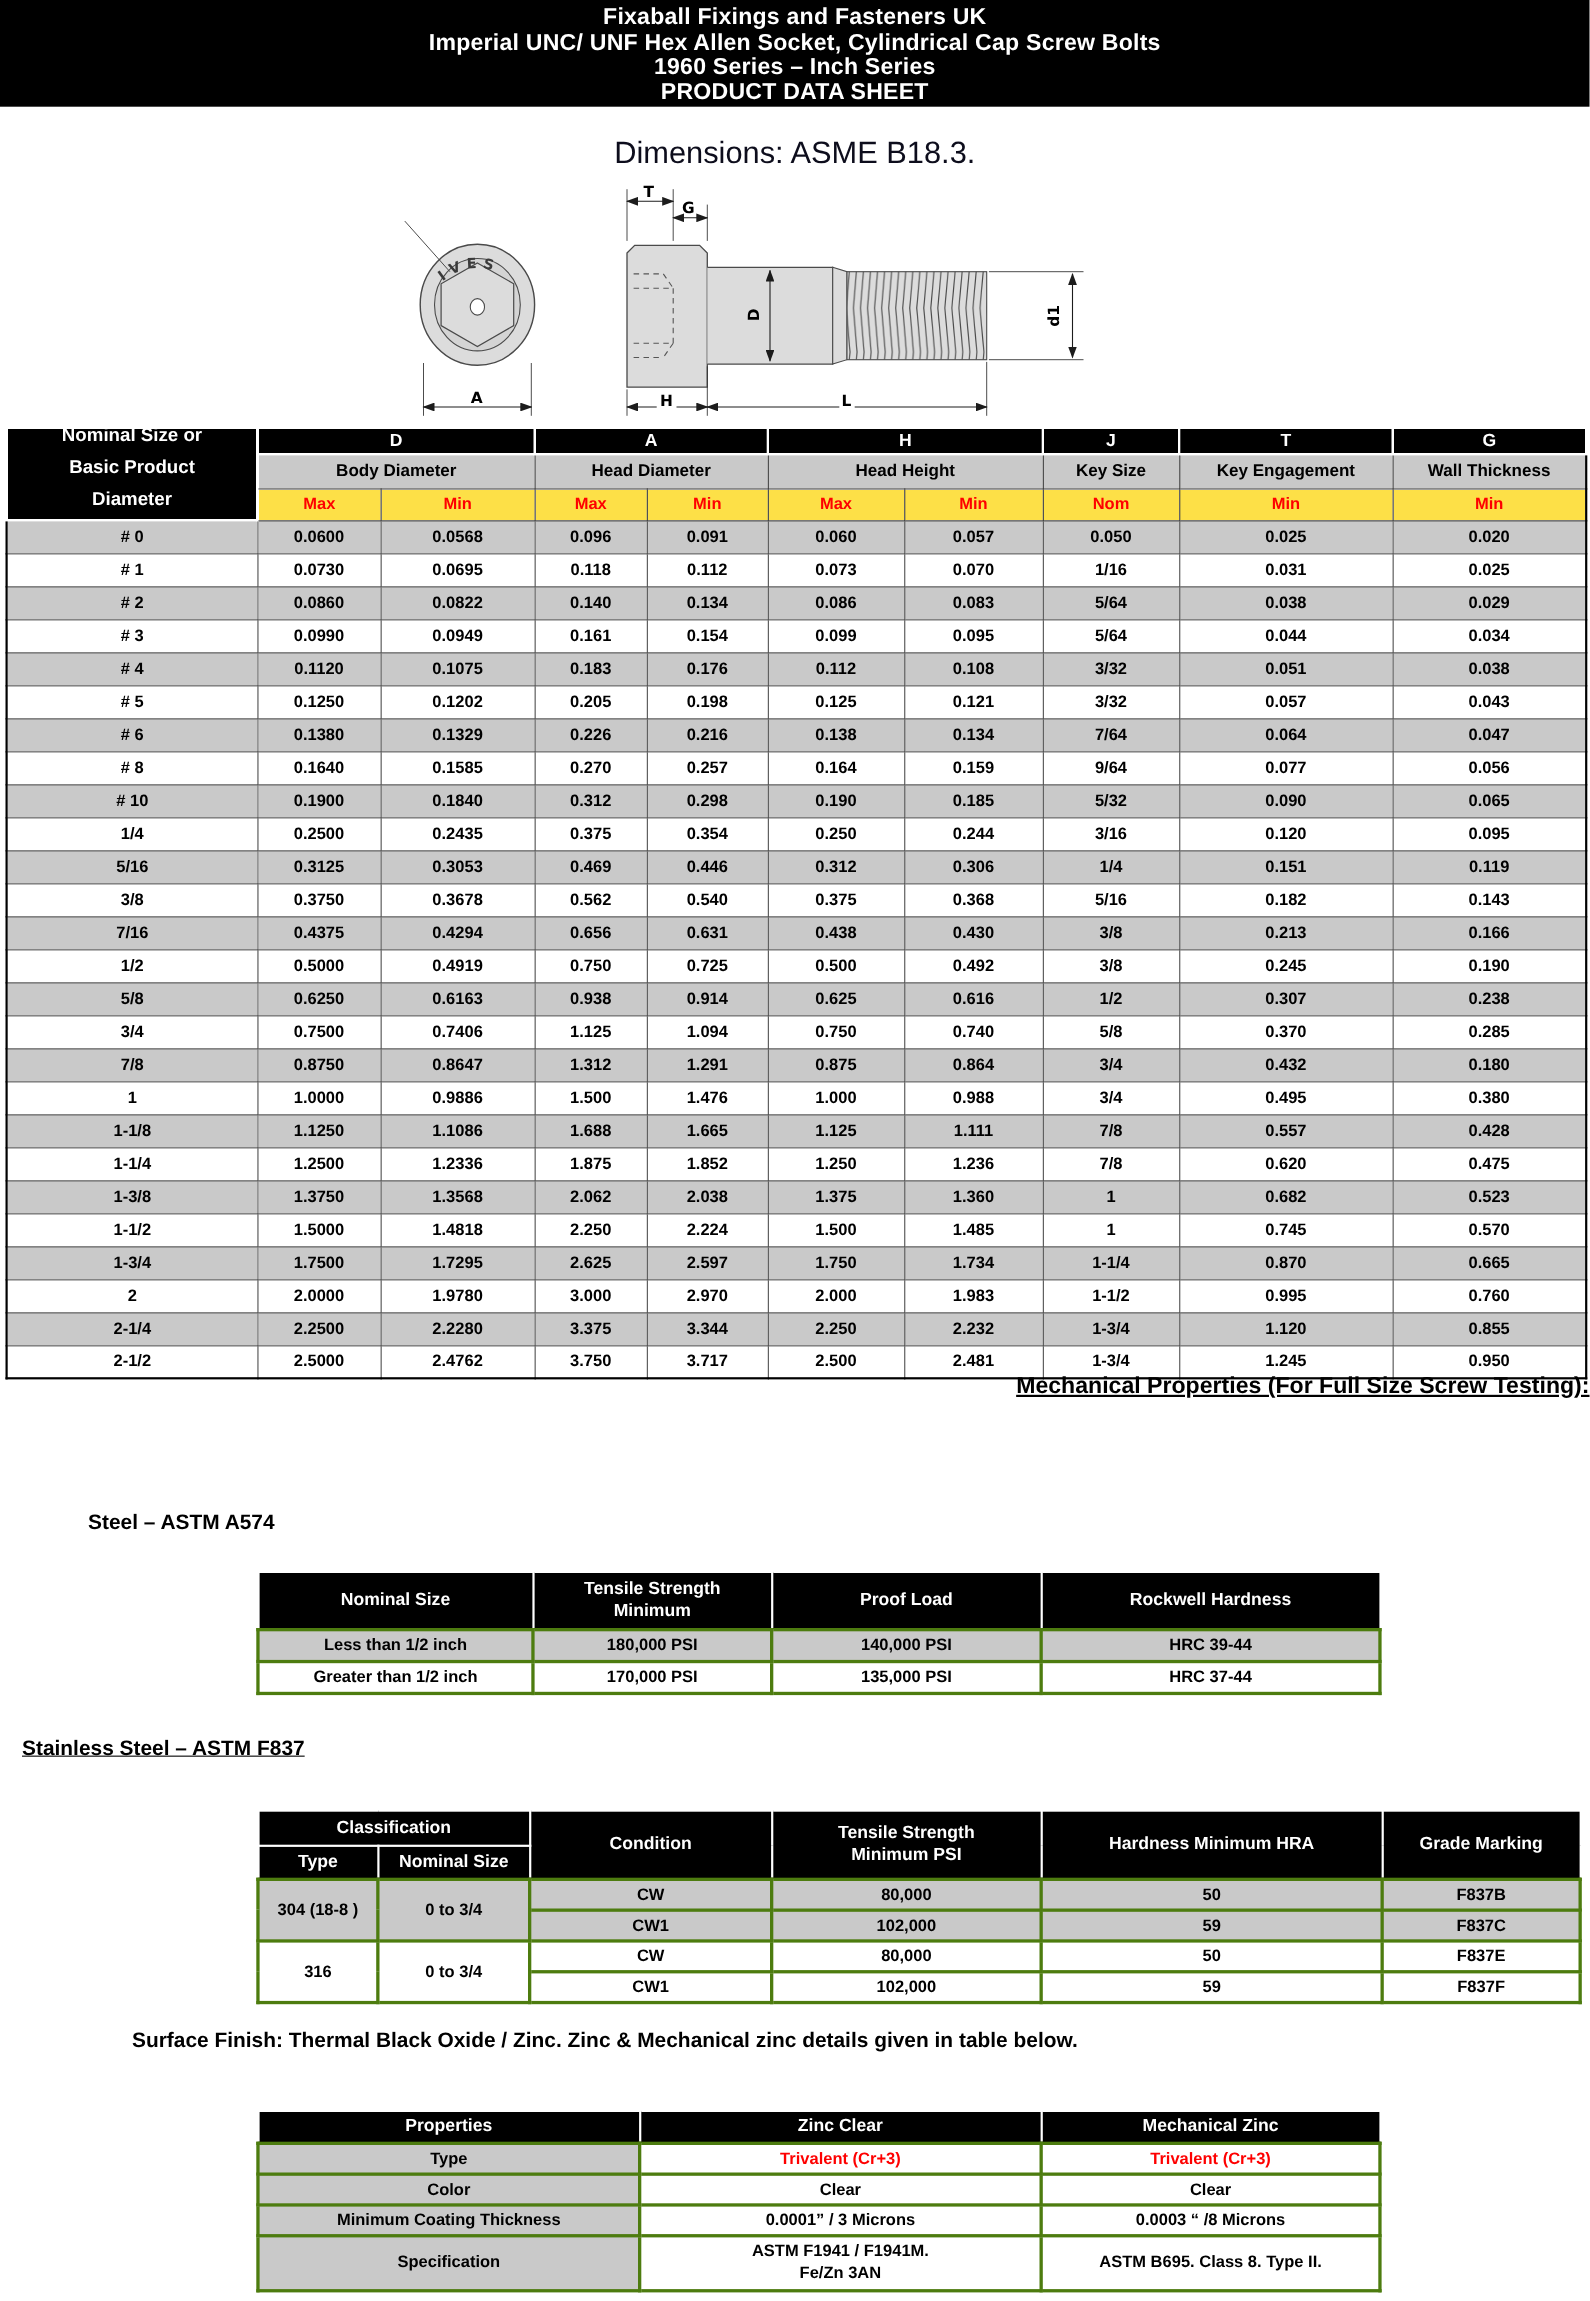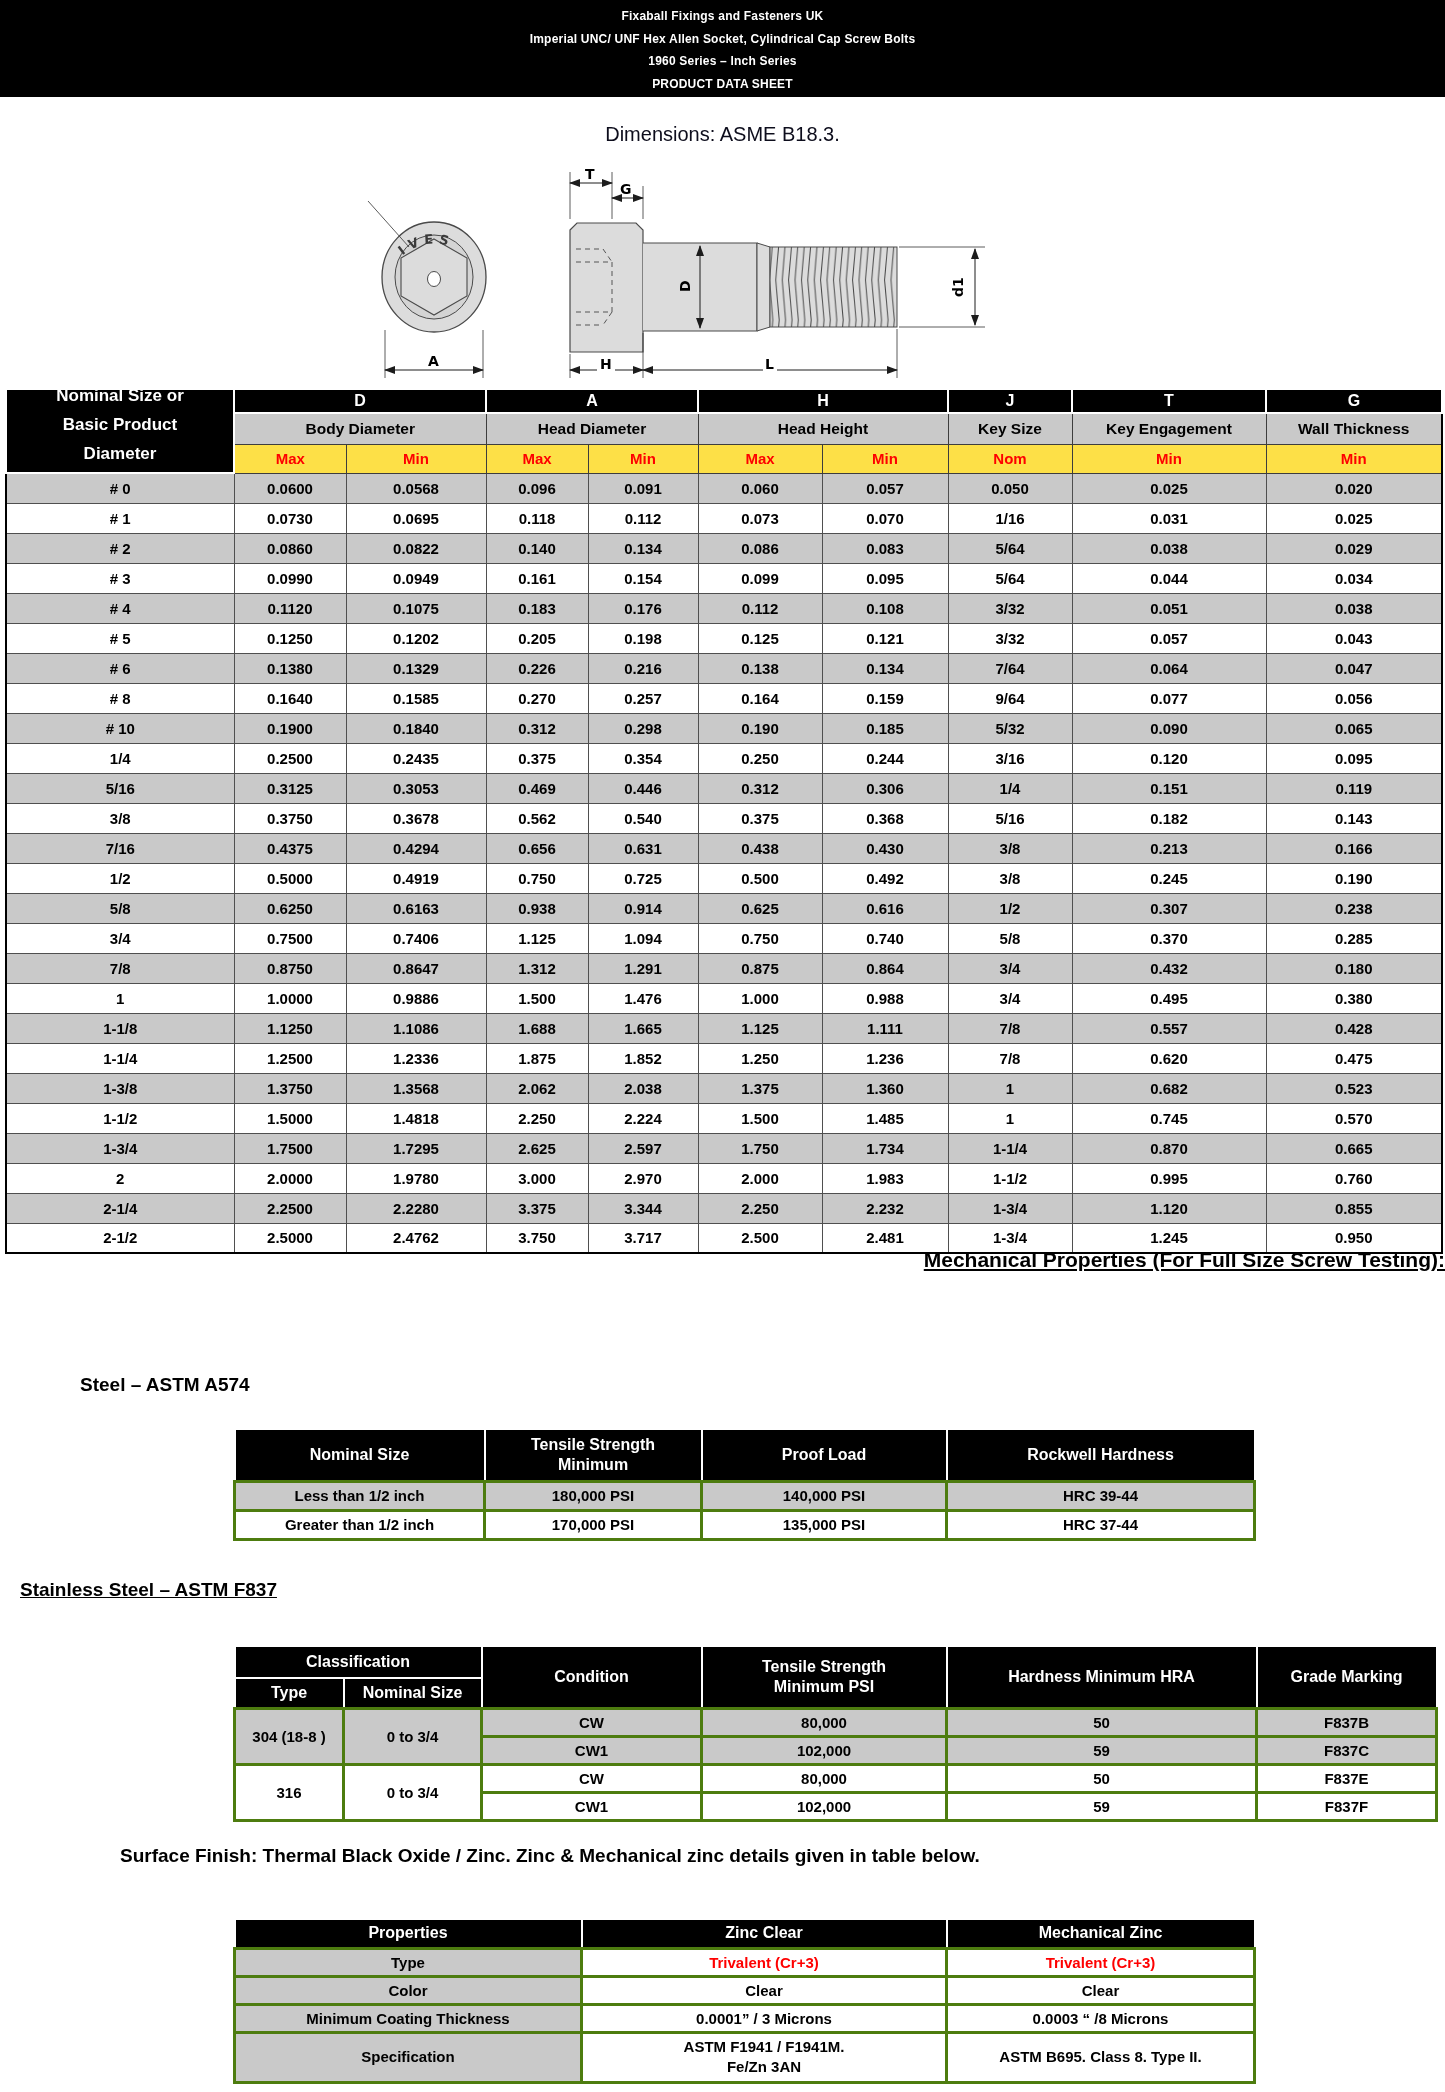--- a/index.html
+++ b/index.html
@@ -9,25 +9,25 @@
     color: #000;
   }
   .abs { position: absolute; }
 
   
   #banner {
     left: 0; top: 0; width: 1445px; height: 97px;
     background: #000; color: #fff; text-align: center;
     font-weight: 700; padding-top: 5px;
   }
-  #banner div { font-size: 12px; line-height: 22.5px; letter-spacing: .2px; }
+  #banner div { font-size: 21px; line-height: 22.5px; letter-spacing: .2px; }
 
   #dim-note {
     top: 123px; left: 0; width: 100%; text-align: center;
-    font-size: 20px; color: #0d0d1c; font-weight: 500;
+    font-size: 28px; color: #0d0d1c; font-weight: 500;
   }
 
   
   #drawing { left: 280px; top: 163px; }
 
   
   #dim-table { left: 5px; top: 388px; }
   table { border-collapse: collapse; table-layout: fixed; text-align: center; }
   #dim-table table { width: 1436px; border: 2px solid #000; font-weight: 700; }
   #dim-table th, #dim-table td { border: 1px solid #4f4f4f; overflow: hidden; }

